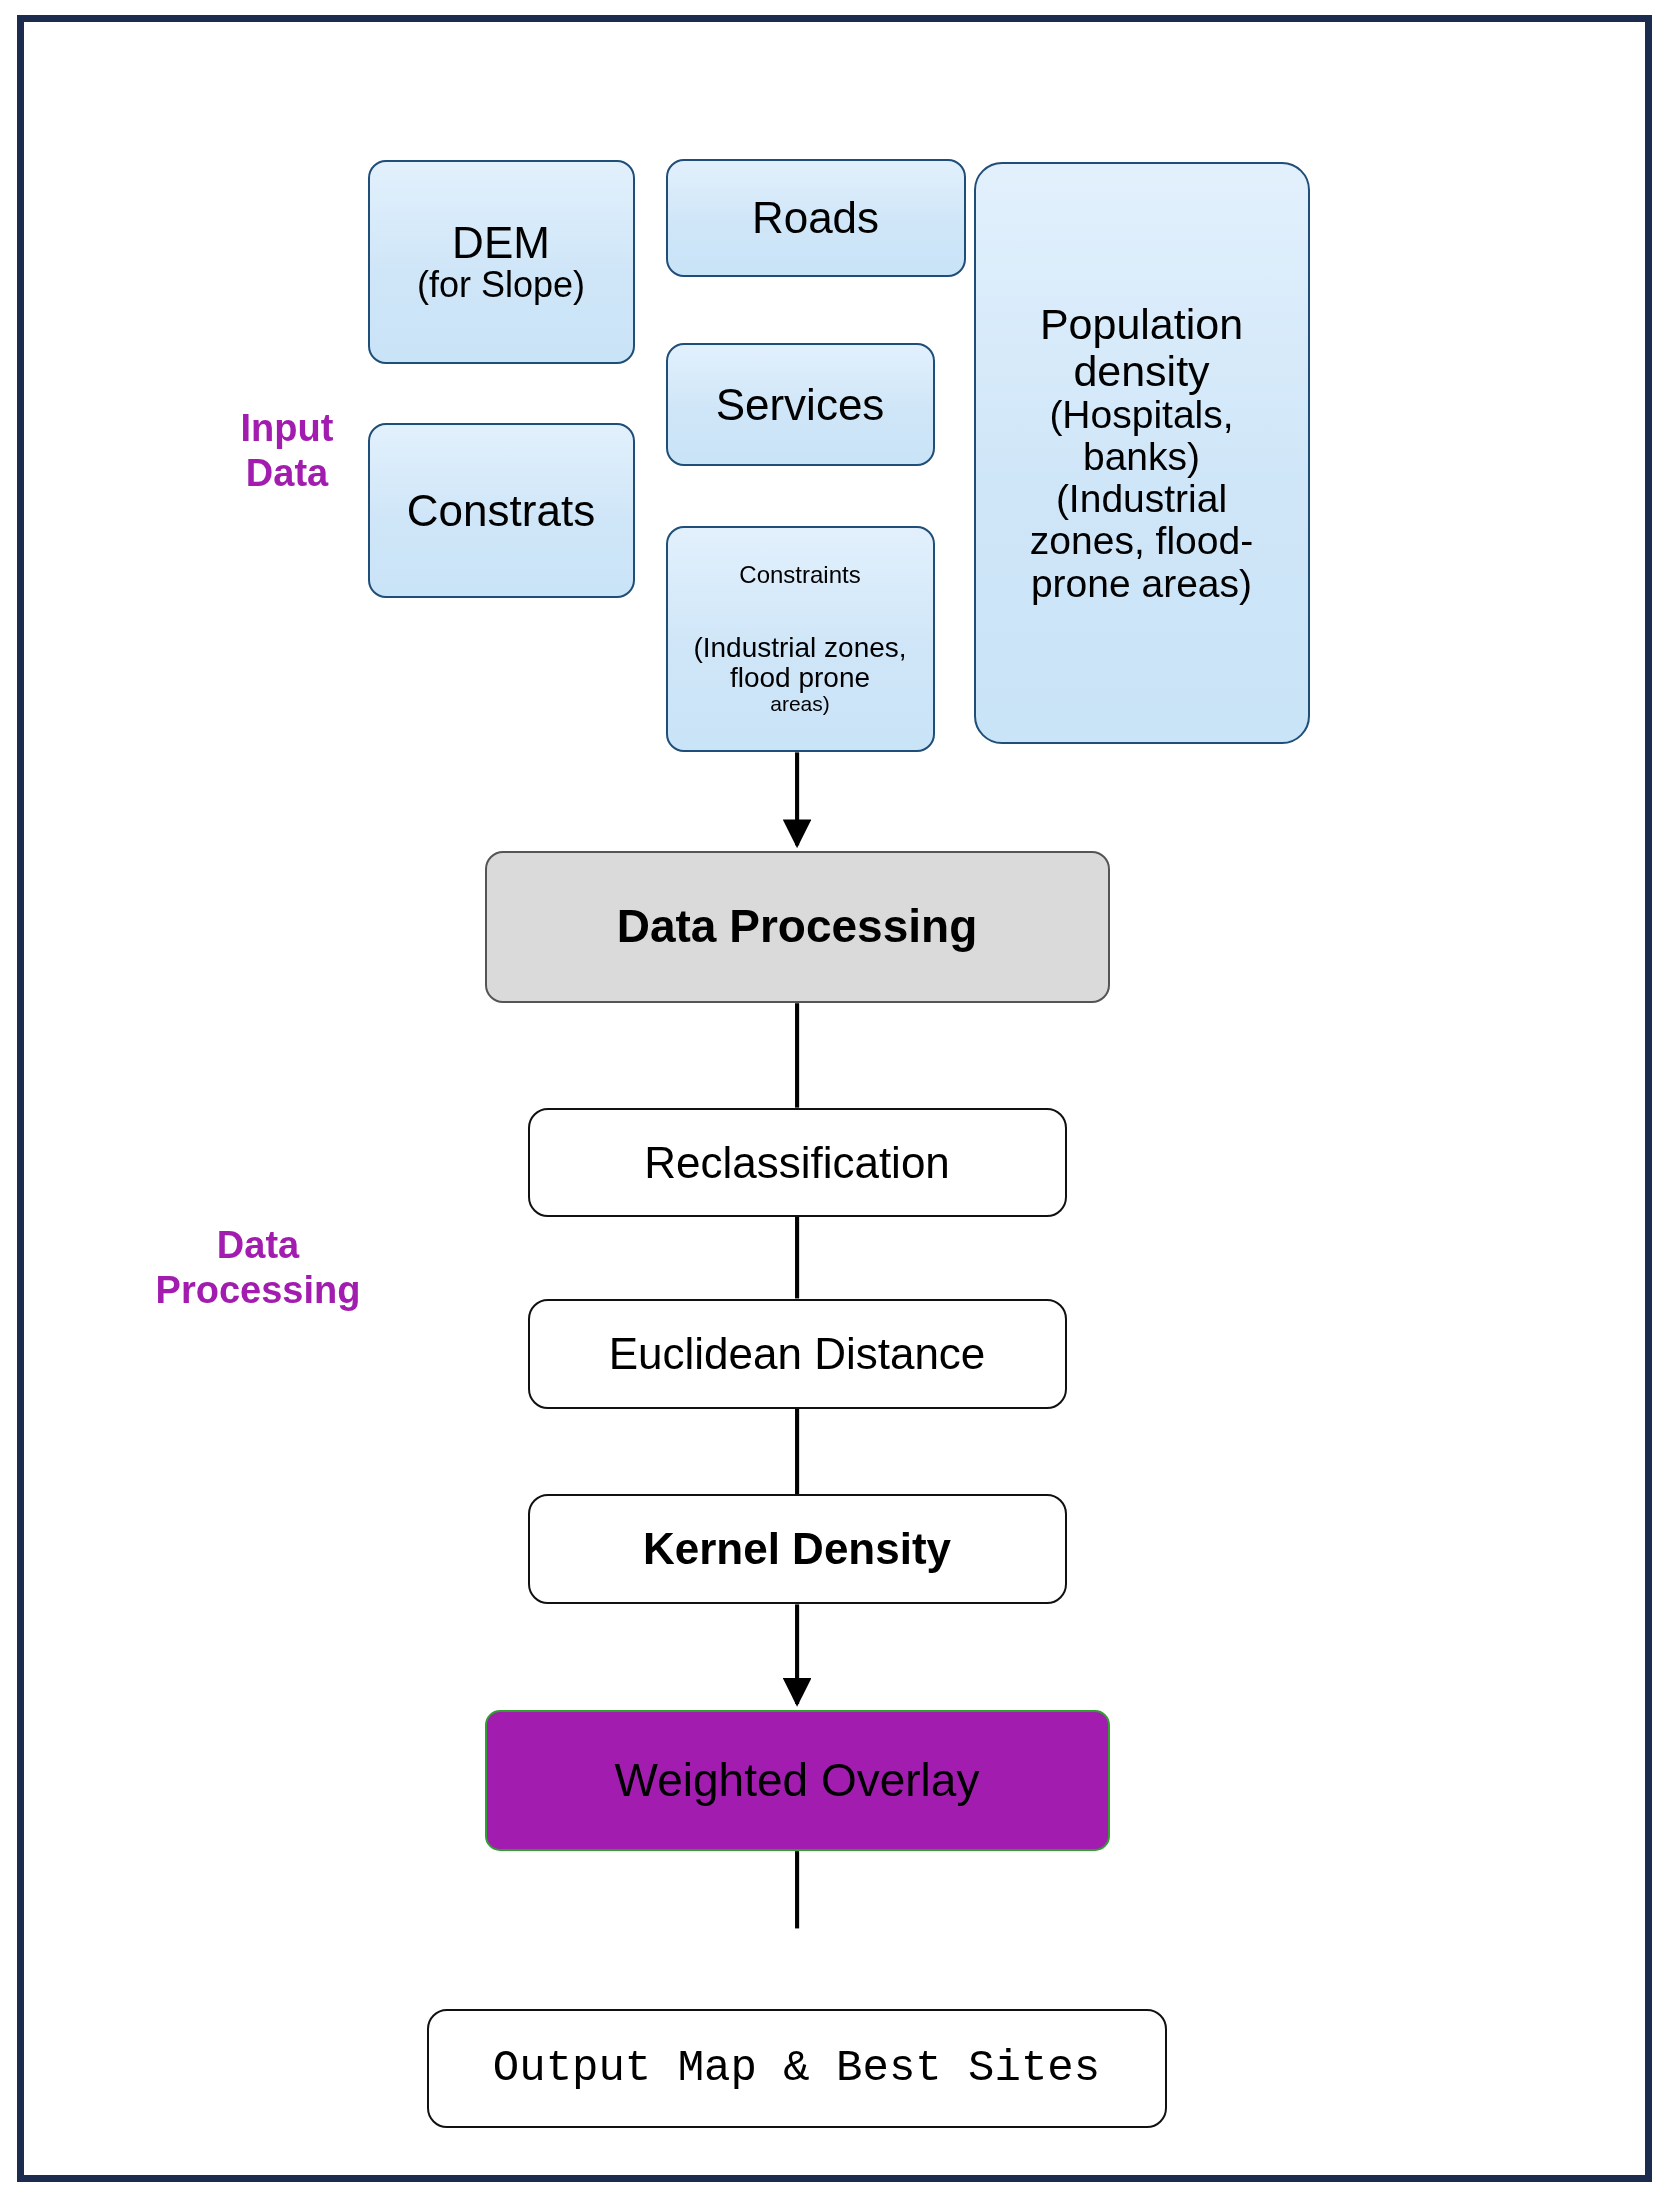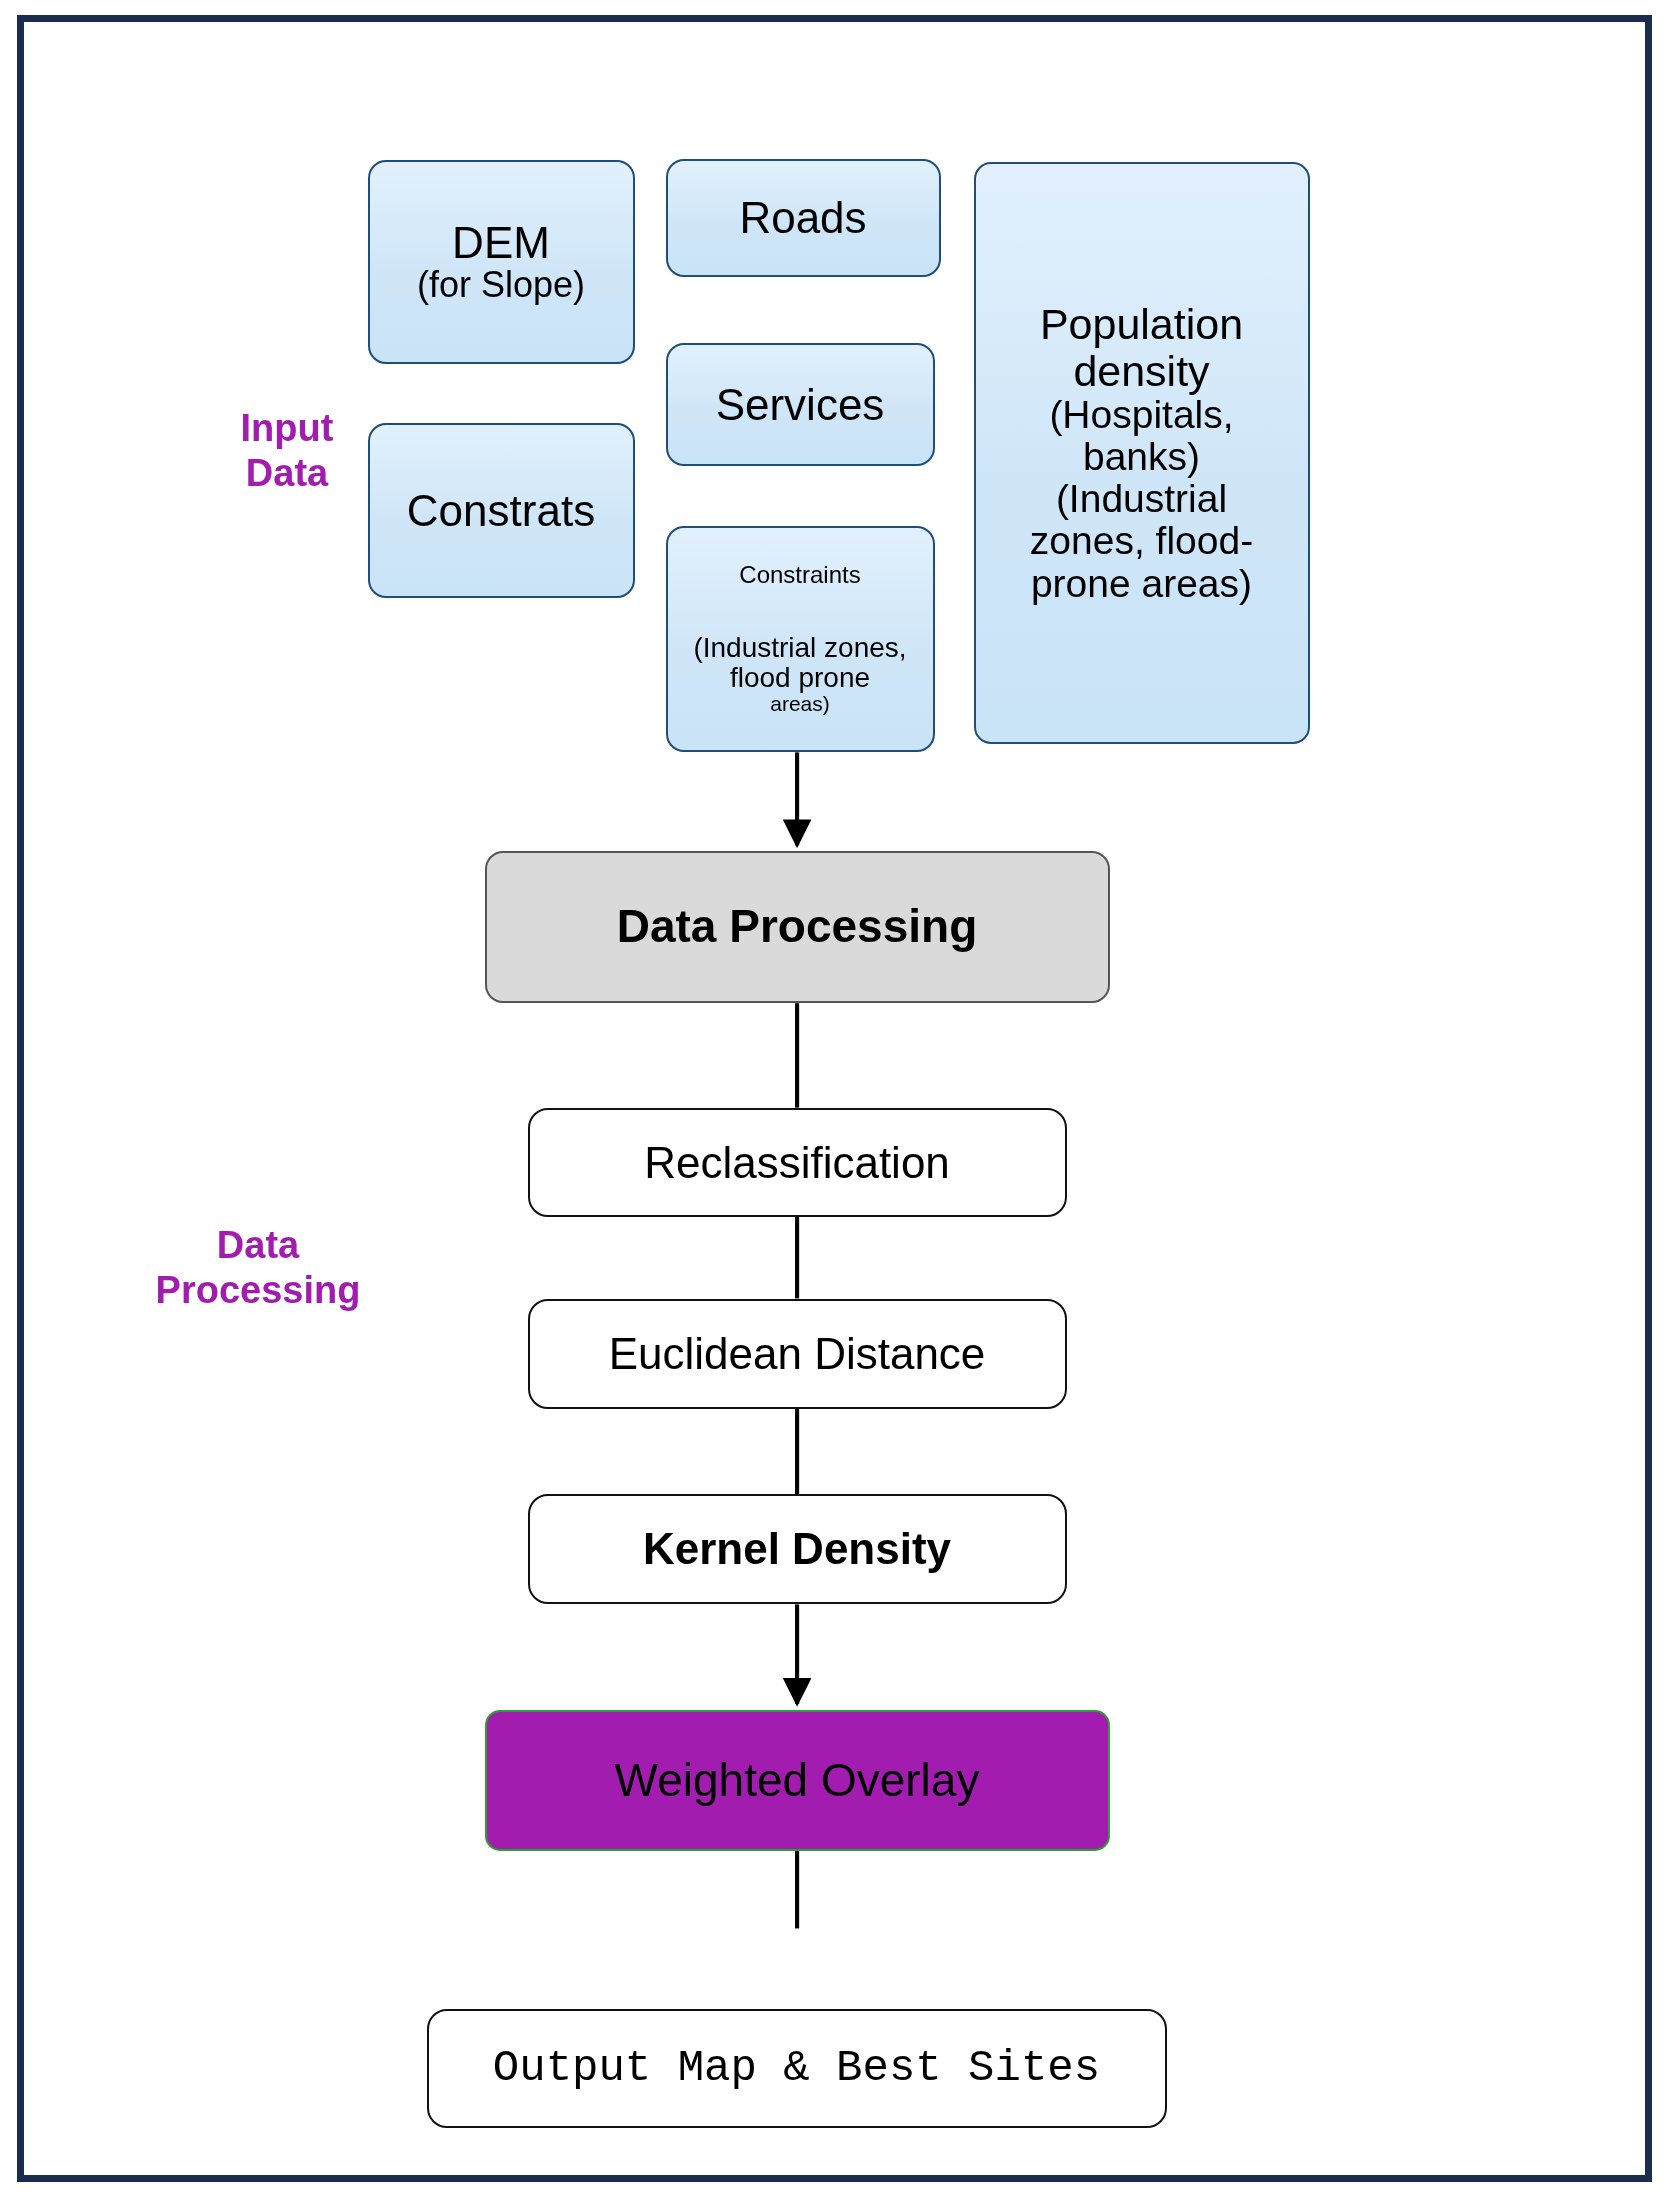--- a/index.html
+++ b/index.html
@@ -119,36 +119,36 @@
 
     <div class="node blue-node" style="left:344px; top:138px; width:267px; height:204px; font-size:44px;">
       <span class="line">DEM</span>
       <span class="line" style="font-size:36px;">(for Slope)</span>
     </div>
 
     <div class="node blue-node" style="left:344px; top:401px; width:267px; height:175px; font-size:44px;">
       <span class="line">Constrats</span>
     </div>
 
-    <div class="node blue-node" style="left:642px; top:137px; width:275px; height:118px; font-size:44px;">
+    <div class="node blue-node" style="left:642px; top:137px; width:300px; height:118px; font-size:44px;">
       <span class="line">Roads</span>
     </div>
 
     <div class="node blue-node" style="left:642px; top:321px; width:269px; height:123px; font-size:44px;">
       <span class="line">Services</span>
     </div>
 
     <div class="node blue-node" style="left:642px; top:504px; width:269px; height:226px; font-size:33px;">
       <span class="line" style="font-size:24px; margin-bottom:5px;">Constraints</span>
       <span class="line" style="font-size:28px;margin-top:40px;">(Industrial zones,</span>
       <span class="line" style="font-size:28px;">flood prone</span>
       <span class="line" style="font-size:21px;">areas)</span>
     </div>
 
-    <div class="node blue-node" style="left:950px; top:140px; width:336px; height:582px; font-size:43px; border-radius:17px;">
+    <div class="node blue-node" style="left:950px; top:140px; width:336px; height:582px; font-size:43px; border-radius:28px;">
       <span class="line">Population</span>
       <span class="line">density</span>
       <span class="line" style="font-size:39px;">(Hospitals,</span>
       <span class="line" style="font-size:39px;">banks)</span>
       <span class="line" style="font-size:39px;">(Industrial</span>
       <span class="line" style="font-size:39px;">zones, flood-</span>
       <span class="line" style="font-size:39px;">prone areas)</span>
     </div>
 
     <div class="node gray-node" style="left:461px; top:829px; width:625px; height:152px; font-size:46px;">

